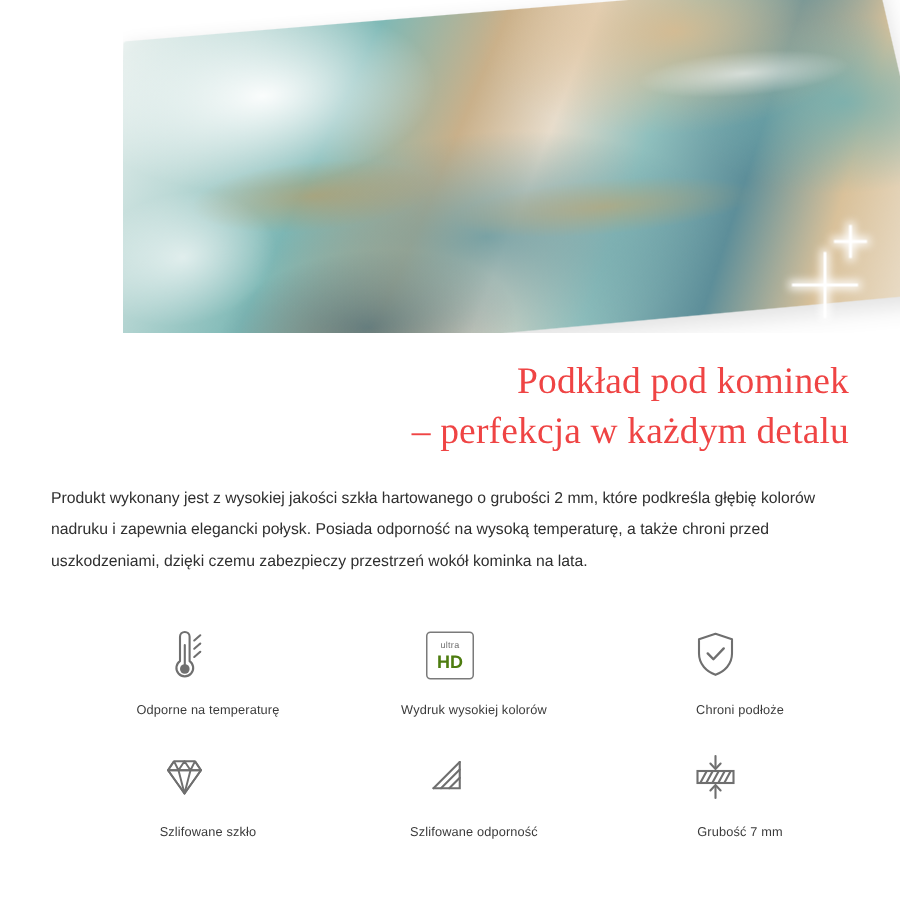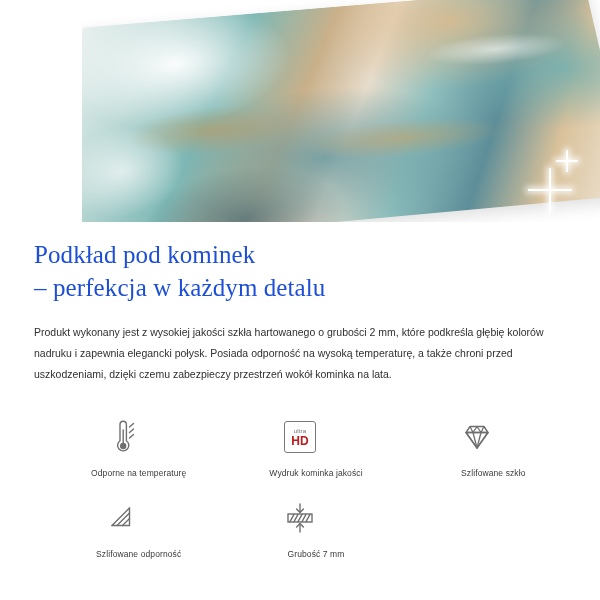--- a/index.html
+++ b/index.html
@@ -106,22 +106,23 @@
   .content {
     position: relative;
     padding: 0 34px;
   }
   .headline {
     margin: 16px 0 0 0;
     font-family: "Liberation Serif", serif;
     font-size: 25px;
     line-height: 1.32;
     font-weight: 400;
-    color: #1d4ed8;
+    color: #ef4444;
     letter-spacing: 0.1px;
+    text-align: right;
   }
   .headline .line2 {
     display: block;
   }
   .paragraph {
     margin: 18px 0 0 0;
     font-size: 10.5px;
     line-height: 2.0;
     color: #2f2f2f;
     max-width: 540px;
@@ -167,21 +168,21 @@
     line-height: 1;
   }
   .hd-box .ultra {
     font-size: 6px;
     color: #6f6f6f;
     letter-spacing: 0.2px;
   }
   .hd-box .hd {
     font-size: 12px;
     font-weight: bold;
-    color: #b91c1c;
+    color: #4d7c0f;
     margin-top: 1px;
   }
   svg { display: block; }
 </style>
 </head>
 <body>
 
 <div class="page">
 
   <div class="hero">
@@ -221,23 +222,32 @@
         <div class="feature-label">Odporne na temperaturę</div>
       </div>
 
       <div class="feature">
         <div class="feature-icon">
           <div class="hd-box">
             <span class="ultra">ultra</span>
             <span class="hd">HD</span>
           </div>
         </div>
-        <div class="feature-label">Wydruk kominka jakości</div>
-      </div>
-
+        <div class="feature-label">Wydruk wysokiej kolorów</div>
+      </div>
+
+      <div class="feature">
+        <div class="feature-icon">
+          <svg width="34" height="38" viewBox="0 0 34 38">
+            <path d="M17 4.5l11 3.6v9.6c0 7.2-5 12-11 14.2-6-2.2-11-7-11-14.2V8.1z" fill="none" stroke="#6f6f6f" stroke-width="1.4" stroke-linejoin="round"></path>
+            <path d="M11.8 17.6l3.8 3.9 6.9-7.2" fill="none" stroke="#6f6f6f" stroke-width="1.6" stroke-linecap="round" stroke-linejoin="round"></path>
+          </svg>
+        </div>
+        <div class="feature-label">Chroni podłoże</div>
+      </div>
 
       <div class="feature">
         <div class="feature-icon">
           <svg width="36" height="32" viewBox="0 0 36 32">
             <g fill="none" stroke="#6f6f6f" stroke-width="1.3" stroke-linejoin="round">
               <path d="M7 11.5h22L18 27z"></path>
               <path d="M11 5.5h14l4 6H7z"></path>
               <path d="M11 5.5l-4 6 11 15.5 11-15.5-4-6"></path>
               <path d="M11 5.5l3 6 4-6 4 6 3-6"></path>
               <path d="M14 11.5L18 27l4-15.5"></path>

